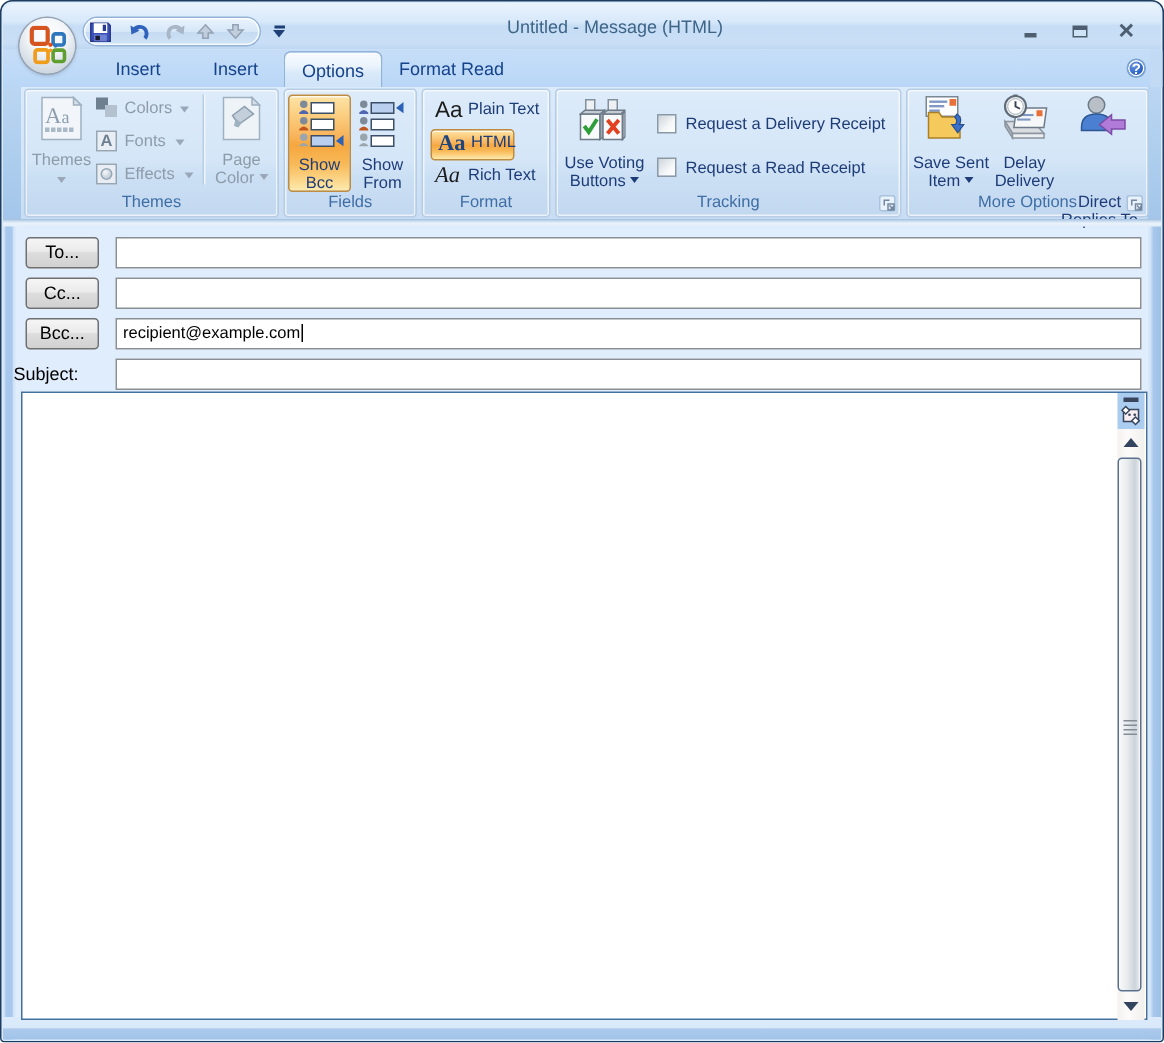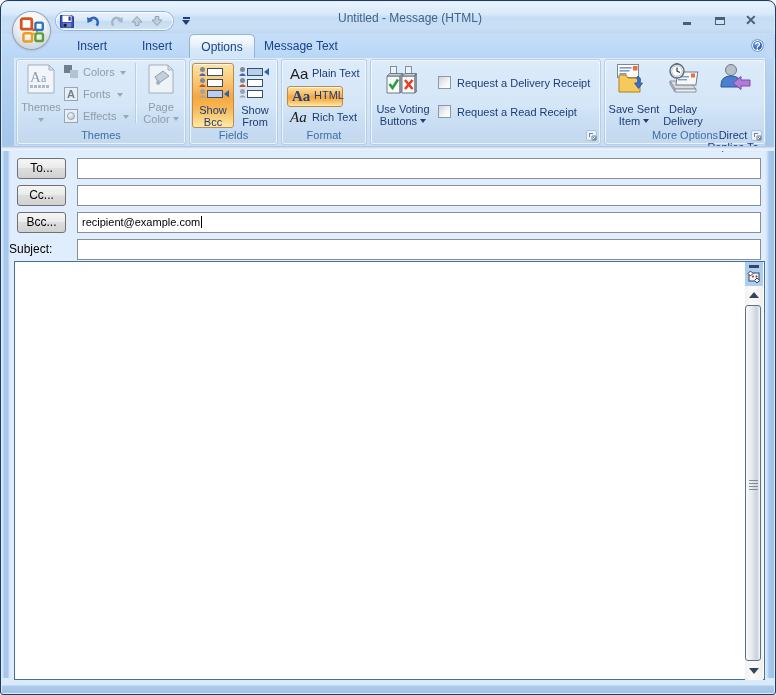--- a/index.html
+++ b/index.html
@@ -71,21 +71,21 @@
   <div class="winbtns">
     <div style="position:absolute;right:74px;top:9px;width:8px;height:3px;background:#4d5e71;"></div>
     <div style="position:absolute;right:40px;top:4px;width:10px;height:8px;border:1px solid #4d5e71;border-top:3px solid #4d5e71;background:#cfe3f6;"></div>
     <div style="position:absolute;right:8px;top:1px;width:12px;height:12px;font-size:14px;font-weight:bold;color:#4d5e71;line-height:12px;">✕</div>
   </div>
 
   <div class="tabrow">
     <div class="tab" style="left:60px;width:60px;">Insert</div>
     <div class="tab" style="left:133px;width:44px;">Insert</div>
     <div class="tab sel" style="left:187px;width:66px;">Options</div>
-    <div class="tab" style="left:262px;width:74px;">Message Text</div>
+    <div class="tab" style="left:262px;width:74px;">Format Read</div>
   </div>
   <div style="position:absolute;left:766px;top:33px;width:9px;height:24px;background:#c2daf4;"></div>
 
   <div style="position:absolute;left:750px;top:38px;width:13px;height:13px;border-radius:50%;background:radial-gradient(circle at 35% 30%,#6f9ae0 0%,#2d64c8 55%,#1c4fae 100%);border:1px solid #7aa3cf;box-shadow:0 0 0 1px #fff inset;color:#fff;font-size:10px;font-weight:bold;text-align:center;line-height:13px;">?</div>
 
   <div style="position:absolute;left:12px;top:11px;width:37px;height:37px;border-radius:50%;
       background:radial-gradient(circle at 50% 30%,#ffffff 0%,#f2f5f8 40%,#d5dde6 70%,#bfc9d4 100%);
       box-shadow:0 0 0 1px #96a2b0, 0 1px 3px rgba(0,0,0,.25);"></div>
   <svg style="position:absolute;left:18px;top:16px;" width="26" height="26" viewBox="0 0 26 26">
     <rect x="2.2" y="1.6" width="10.6" height="10.6" rx="1.8" fill="none" stroke="#d65420" stroke-width="2.8"></rect>
@@ -232,20 +232,21 @@
       <path d="M29 10 L31 8 L31 25 L29 27 Z" fill="#9ba6b1" stroke="#6d7a87"></path>
       <path d="M16 10 L19 7.5 L30.5 7.5 L28 10 Z" fill="#c6ccd3" stroke="#6d7a87"></path>
       <path d="M3.5 18 L6.5 22 L12 13.5" fill="none" stroke="#2f9e3a" stroke-width="2.6"></path>
       <path d="M19 14 L26.5 23 M26.5 14 L19 23" fill="none" stroke="#e2401f" stroke-width="2.6"></path>
     </svg>
     <div class="bigtxt" style="left:1px;top:43px;width:62px;">Use Voting<br>Buttons <span style="display:inline-block;width:0;height:0;border-left:3px solid transparent;border-right:3px solid transparent;border-top:4px solid #1e3c78;vertical-align:2px;"></span></div>
     <div style="position:absolute;left:67px;top:16px;width:13px;height:13px;border:1px solid #8b99a7;background:linear-gradient(135deg,#cdd4da 0%,#f4f6f8 60%,#fff 100%);"></div>
     <div class="smalltxt" style="position:absolute;left:86px;top:17px;font-size:11px;">Request a Delivery Receipt</div>
     <div style="position:absolute;left:67px;top:45px;width:13px;height:13px;border:1px solid #8b99a7;background:linear-gradient(135deg,#cdd4da 0%,#f4f6f8 60%,#fff 100%);"></div>
     <div class="smalltxt" style="position:absolute;left:86px;top:46px;font-size:11px;">Request a Read Receipt</div>
+    <div class="glabel">Tracking</div>
     <div class="launcher">
           <svg width="9" height="9" viewBox="0 0 9 9">
             <path d="M1 1 L5 1 L5 2 L2 2 L2 5 L1 5 Z" fill="#7388a0"></path>
             <path d="M4 4 L8 4 L8 8 L4 8 Z" fill="none" stroke="#7388a0"></path>
             <path d="M5 5 L7.5 7.5 M7.5 5.2 L7.5 7.5 L5.2 7.5" stroke="#7388a0" fill="none"></path>
           </svg>
         </div>
   </div>
 
   <div class="grp" style="left:602px;width:162px;">

